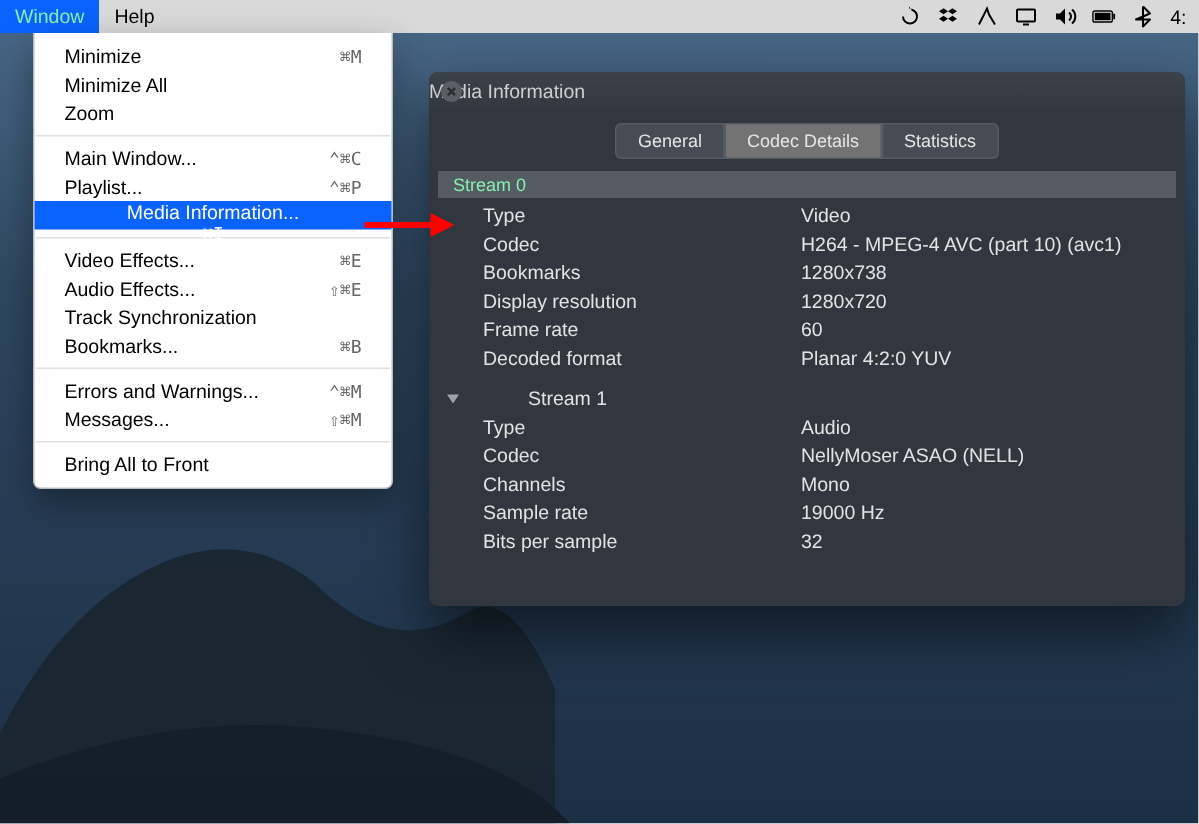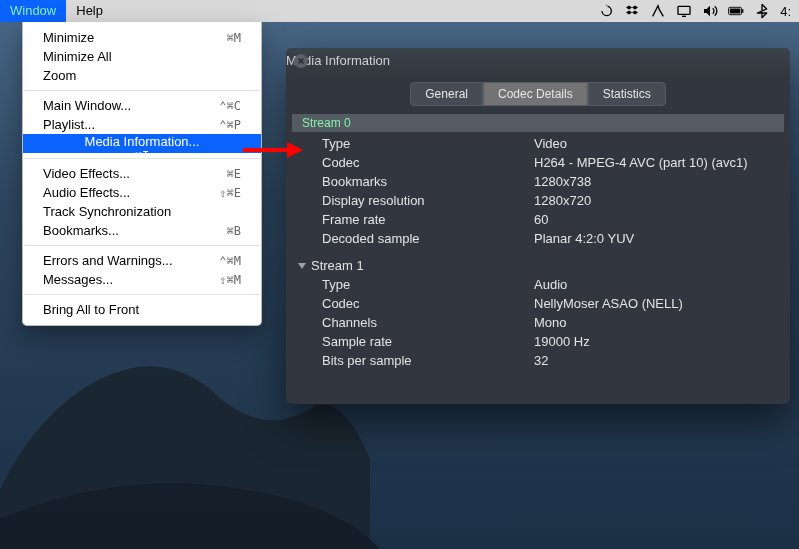--- a/index.html
+++ b/index.html
@@ -57,21 +57,21 @@
   .stream-hdr{background:#555b63;color:#86efac;font-size:12px;
     padding:2px 10px;margin:4px 6px 0 6px;}
   .disc{display:inline-block;width:0;height:0;margin-right:5px;
     border-left:4px solid transparent;border-right:4px solid transparent;
     border-top:6px solid #9ea2a8;vertical-align:1px;}
   .props{padding:2px 13px 6px 6px;}
   .prow{display:flex;font-size:13px;color:#e3e3e3;padding:2px 0;}
   .prow .k{width:212px;padding-left:30px;}
   .prow .v{flex:1;}
   .stitle{display:flex;align-items:center;color:#e3e3e3;font-size:13px;
-    padding:4px 0 0 12px;}
+    padding:4px 0 0 12px;gap:41px;}
 </style>
 </head>
 <body>
 
 <div class="desktop">
 
   <svg class="mountain" viewBox="0 0 799 260" preserveAspectRatio="none">
     <path d="M0,260 L0,200 Q40,120 100,90 Q160,60 210,100 Q260,150 310,120 Q340,100 370,170 L370,260 Z"></path>
     <path d="M0,260 L0,230 Q120,180 240,200 Q340,215 380,260 Z" fill="#141d26"></path>
   </svg>
@@ -215,21 +215,21 @@
           </div>
           <div class="prow">
             <div class="k">Display resolution</div>
             <div class="v">1280x720</div>
           </div>
           <div class="prow">
             <div class="k">Frame rate</div>
             <div class="v">60</div>
           </div>
           <div class="prow">
-            <div class="k">Decoded sample</div>
+            <div class="k">Decoded format</div>
             <div class="v">Planar 4:2:0 YUV</div>
           </div>
         </div>
         <div class="stitle">
           <span class="disc"></span>
           <span>Stream 1</span>
         </div>
         <div class="props">
           <div class="prow">
             <div class="k">Type</div>

